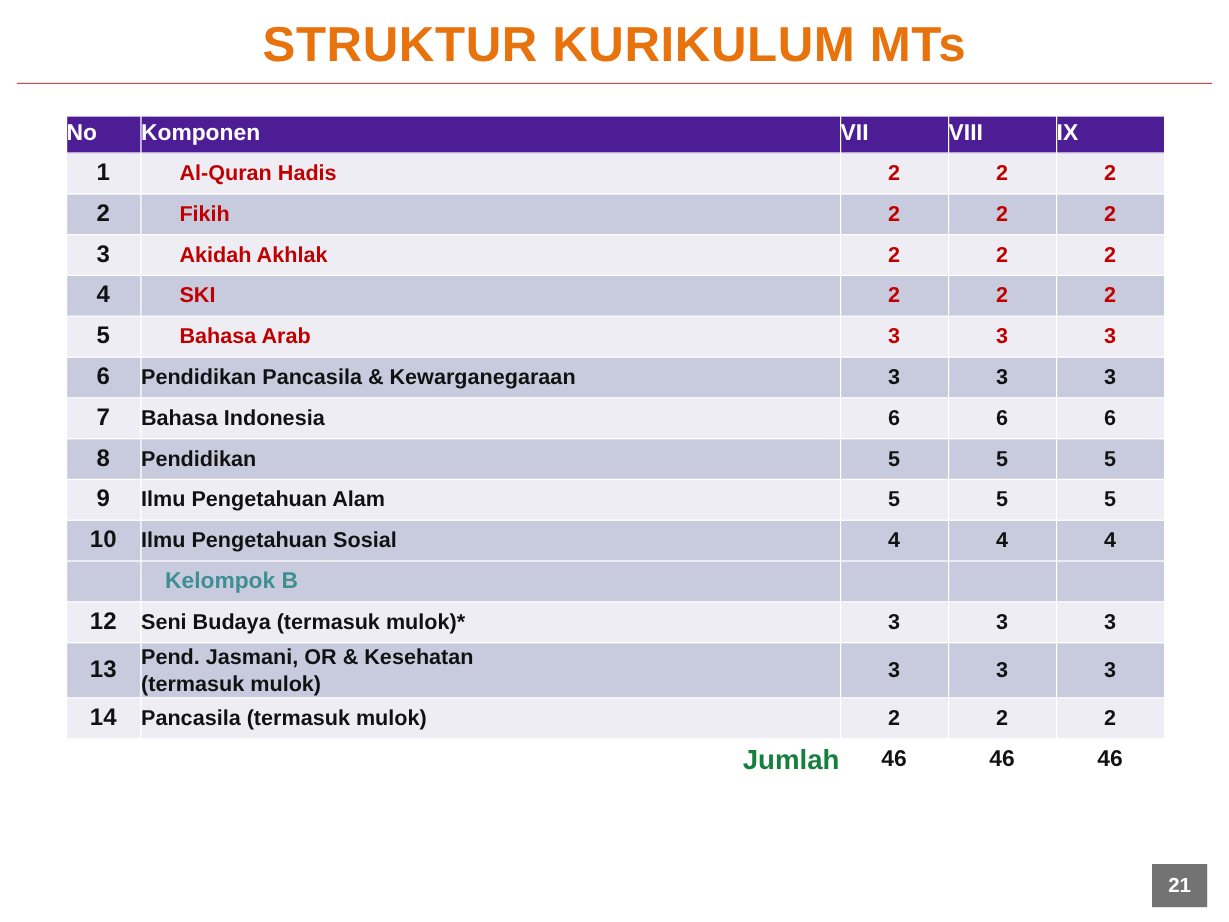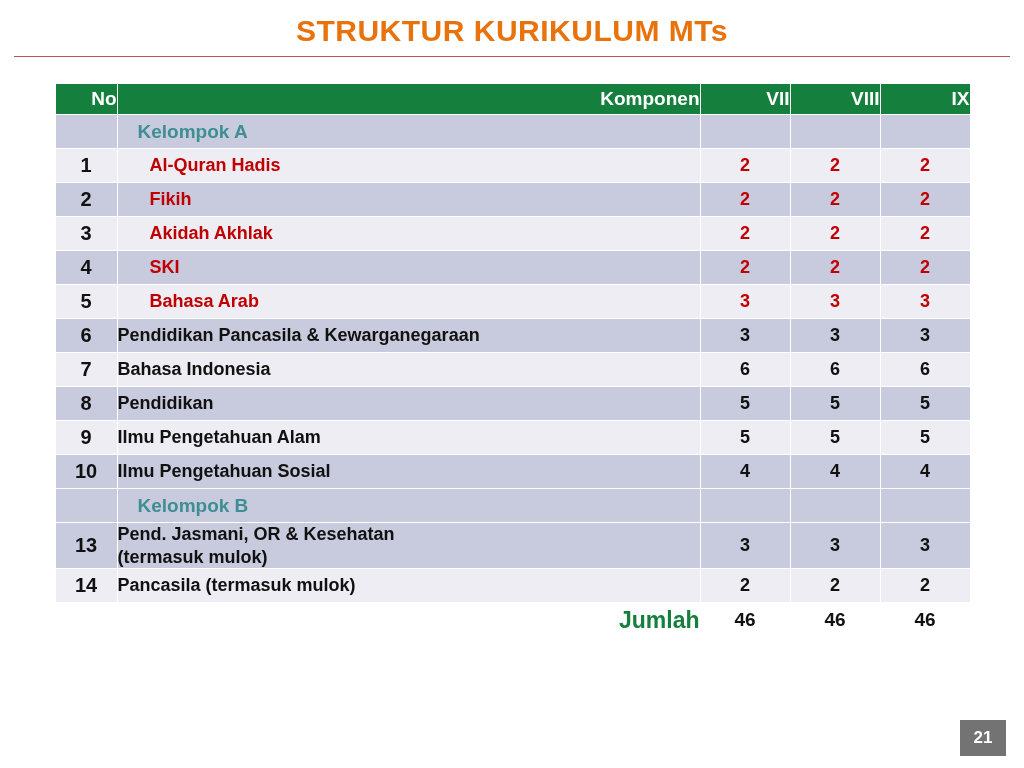--- a/index.html
+++ b/index.html
@@ -18,21 +18,21 @@
   .slide {
     width: 1024px;
     height: 768px;
     position: relative;
     box-sizing: border-box;
   }
 
   .title {
     text-align: center;
     color: #E8720C;
-    font-size: 30px;
+    font-size: 41px;
     font-weight: bold;
     letter-spacing: 0.5px;
     padding-top: 14px;
     font-family: "Liberation Sans", sans-serif;
   }
 
   .title-rule {
     margin: 8px 14px 0 14px;
     height: 1px;
     background: #C0504D;
@@ -49,26 +49,26 @@
     table-layout: fixed;
   }
 
   table.curriculum th,
   table.curriculum td {
     border: 1px solid #ffffff;
     padding: 0;
   }
 
   thead th {
-    background: #15803d;
+    background: #4c1d95;
     color: #ffffff;
     font-size: 19px;
     font-weight: bold;
     height: 30px;
-    text-align: right;
+    text-align: left;
     vertical-align: middle;
   }
 
   col.c-no     { width: 62px; }
   col.c-komp   { width: 583px; }
   col.c-vii    { width: 90px; }
   col.c-viii   { width: 90px; }
   col.c-ix     { width: 90px; }
 
   tbody tr.odd  td { background: #C8CBDE; }
@@ -167,27 +167,20 @@
       <thead>
         <tr>
           <th>No</th>
           <th>Komponen</th>
           <th>VII</th>
           <th>VIII</th>
           <th>IX</th>
         </tr>
       </thead>
       <tbody id="table-body">
-          <tr class="odd group">
-            <td class="no"></td>
-            <td class="komp">Kelompok A</td>
-            <td class="num"></td>
-            <td class="num"></td>
-            <td class="num"></td>
-          </tr>
           <tr class="even red">
             <td class="no">1</td>
             <td class="komp">Al-Quran Hadis</td>
             <td class="num">2</td>
             <td class="num">2</td>
             <td class="num">2</td>
           </tr>
           <tr class="odd red">
             <td class="no">2</td>
             <td class="komp">Fikih</td>
@@ -250,20 +243,27 @@
             <td class="num">4</td>
             <td class="num">4</td>
             <td class="num">4</td>
           </tr>
           <tr class="odd group">
             <td class="no"></td>
             <td class="komp">Kelompok B</td>
             <td class="num"></td>
             <td class="num"></td>
             <td class="num"></td>
+          </tr>
+          <tr class="even">
+            <td class="no">12</td>
+            <td class="komp">Seni Budaya (termasuk mulok)*</td>
+            <td class="num">3</td>
+            <td class="num">3</td>
+            <td class="num">3</td>
           </tr>
           <tr class="odd">
             <td class="no">13</td>
             <td class="komp two-line">Pend. Jasmani, OR &amp; Kesehatan<br>(termasuk mulok)</td>
             <td class="num">3</td>
             <td class="num">3</td>
             <td class="num">3</td>
           </tr>
           <tr class="even">
             <td class="no">14</td>

